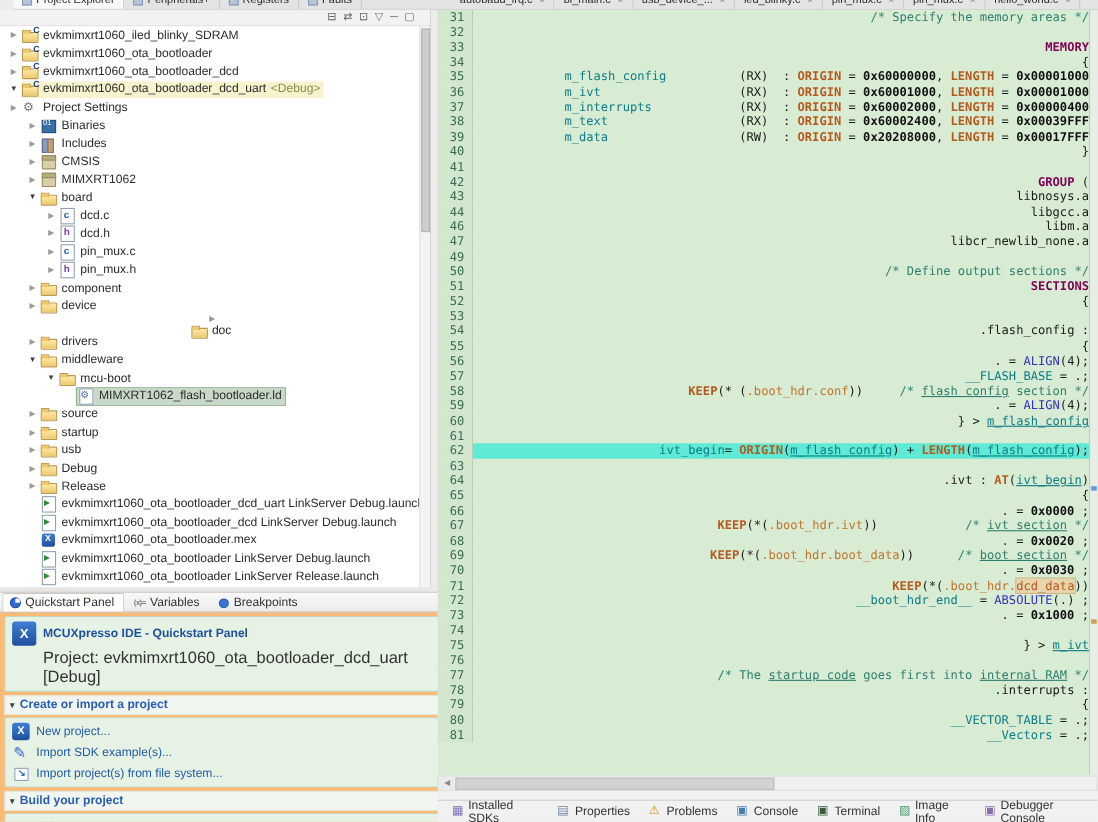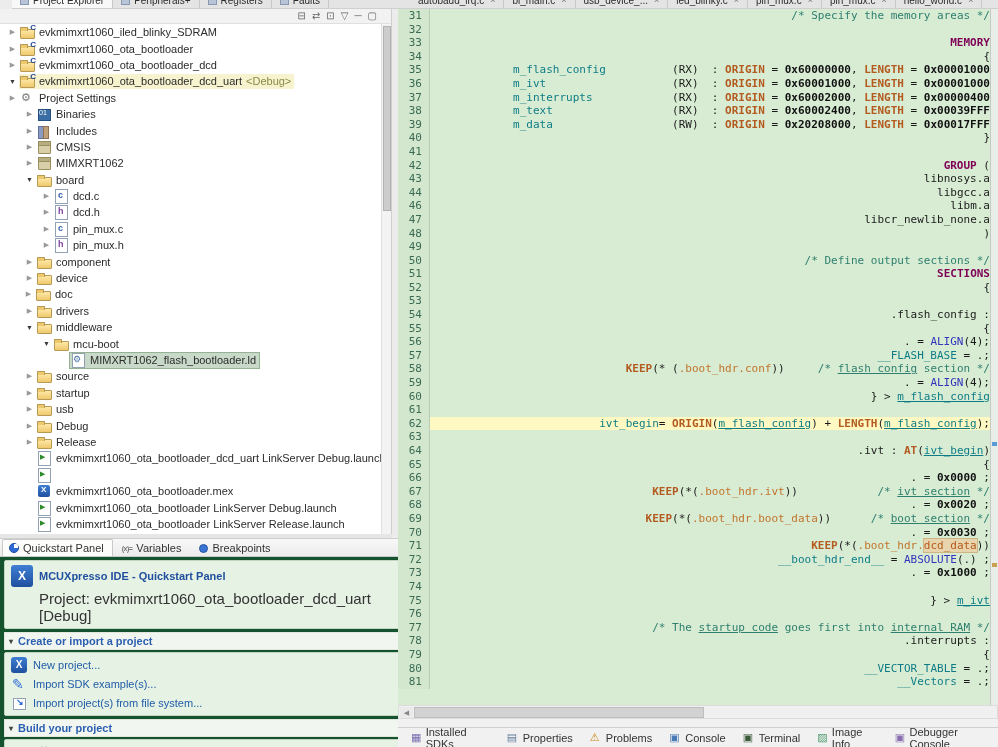--- a/index.html
+++ b/index.html
@@ -68,21 +68,21 @@
   .ic-mex::after { content:"X"; position:absolute; left:5px; top:1px; font-size:8px; font-weight:bold; color:#fff; }
 
   #tree-scrollbar { position:absolute; right:0; top:15px; width:10px; bottom:0; background:#f3f3f3; border-left:1px solid #e0e0e0; }
   #tree-thumb { position:absolute; left:1px; top:2px; width:8px; height:185px; background:#cdcdcd; border:1px solid #b2b2b2; }
 
   
   #h-splitter { position:absolute; left:0; top:534px; width:392px; height:4px; background:#e6e6e6; }
   #v-splitter { position:absolute; left:392px; top:9px; width:6px; height:738px; background:#ececec; }
 
   
-  #quickstart { position:absolute; left:0; top:538px; width:440px; height:209px; background:#14532d;
+  #quickstart { position:absolute; left:0; top:538px; width:440px; height:209px; background:#fdba74;
                 border-top:1px solid #cfcfcf; border-right:1px solid #cfcfcf; }
   #qs-tabs { height:18px; display:flex; align-items:flex-end; background:linear-gradient(#f8f8f8,#ececec);
              border-bottom:1px solid #c9c9c9; padding-left:2px; gap:2px; }
   .qs-tab { display:flex; align-items:center; gap:4px; padding:2px 8px 2px 6px; font-size:11px; color:#333;
             border:1px solid transparent; border-bottom:none; }
   .qs-tab.active { background:#fdfdfb; border-color:#c9c9c9; border-radius:2px 2px 0 0; }
   .qti-quickstart { width:10px; height:10px; border-radius:50%; background:#2e6bd6; border:1px solid #1d4ba0; position:relative; }
   .qti-quickstart::after { content:""; position:absolute; right:0; top:0; width:4px; height:4px; background:#fff; border-radius:0 50% 0 0; }
   .qti-variables { font-size:7px; font-weight:bold; color:#777; letter-spacing:-0.5px; }
   .qti-variables::before { content:"(x)="; }
@@ -116,21 +116,21 @@
 
   
   #right-panel { position:absolute; left:398px; top:9px; width:600px; height:738px; background:#f1f1f1; }
   #editor { position:absolute; left:0; top:0; width:600px; height:696px; background:#d8ecd4; overflow:hidden; }
   #editor-code { position:absolute; left:0; top:0; right:8px; bottom:0;
                  font-family:"DejaVu Sans Mono", monospace; font-size:11px; }
   .ln { display:flex; height:13.6px; line-height:13.6px; white-space:pre; }
   .num { width:32px; flex:none; text-align:right; padding-right:7px; background:#d3e7cf;
          border-right:1px solid #b9cdb5; color:#3a6b52; }
   .lt { flex:1; padding-left:5px;text-align:right; }
-  .lt.cur { background:#fef9c3; }
+  .lt.cur { background:#5eead4; }
   .tk-p { color:#1a1a1a; }
   .tk-k { color:#7f0055; font-weight:bold; }
   .tk-n { color:#0e7c86; }
   .tk-u { color:#0e7c86; text-decoration:underline; }
   .tk-a { color:#b35a1f; font-weight:bold; }
   .tk-f { color:#3333bb; }
   .tk-v { color:#111; font-weight:bold; }
   .tk-c { color:#2e7f6e; }
   .tk-cu { color:#2e7f6e; text-decoration:underline; }
   .tk-s { color:#c2742a; }
@@ -346,21 +346,21 @@
       </div>
       <div class="tree-row" style="padding-left: 23px;">
         <span class="arrow collapsed">▶</span>
         <span class="row-inner">
           <span class="ticon ic-folder-src">
             <span class="dec"></span>
           </span>
           <span class="tlabel">device</span>
         </span>
       </div>
-      <div class="tree-row" style="padding-left: 22px;">
+      <div class="tree-row" style="padding-left: 5px; flex-direction: column;">
         <span class="arrow collapsed">▶</span>
         <span class="row-inner">
           <span class="ticon ic-folder"></span>
           <span class="tlabel">doc</span>
         </span>
       </div>
       <div class="tree-row" style="padding-left: 23px;">
         <span class="arrow collapsed">▶</span>
         <span class="row-inner">
           <span class="ticon ic-folder-src">
@@ -439,20 +439,21 @@
         <span class="arrow "></span>
         <span class="row-inner">
           <span class="ticon ic-launch"></span>
           <span class="tlabel">evkmimxrt1060_ota_bootloader_dcd_uart LinkServer Debug.launch</span>
         </span>
       </div>
       <div class="tree-row" style="padding-left: 23px;">
         <span class="arrow "></span>
         <span class="row-inner">
           <span class="ticon ic-launch"></span>
+          <span class="tlabel">evkmimxrt1060_ota_bootloader_dcd LinkServer Debug.launch</span>
         </span>
       </div>
       <div class="tree-row" style="padding-left: 23px;">
         <span class="arrow "></span>
         <span class="row-inner">
           <span class="ticon ic-mex"></span>
           <span class="tlabel">evkmimxrt1060_ota_bootloader.mex</span>
         </span>
       </div>
       <div class="tree-row" style="padding-left: 23px;">
@@ -560,21 +561,20 @@
         <div class="ln"><span class="num">37</span><span class="lt"><span class="tk-p">  </span><span class="tk-n">m_interrupts</span><span class="tk-p">            (RX)  : </span><span class="tk-a">ORIGIN</span><span class="tk-p"> = </span><span class="tk-v">0x60002000</span><span class="tk-p">, </span><span class="tk-a">LENGTH</span><span class="tk-p"> = </span><span class="tk-v">0x00000400</span></span></div>
         <div class="ln"><span class="num">38</span><span class="lt"><span class="tk-p">  </span><span class="tk-n">m_text</span><span class="tk-p">                  (RX)  : </span><span class="tk-a">ORIGIN</span><span class="tk-p"> = </span><span class="tk-v">0x60002400</span><span class="tk-p">, </span><span class="tk-a">LENGTH</span><span class="tk-p"> = </span><span class="tk-v">0x00039FFF</span></span></div>
         <div class="ln"><span class="num">39</span><span class="lt"><span class="tk-p">  </span><span class="tk-n">m_data</span><span class="tk-p">                  (RW)  : </span><span class="tk-a">ORIGIN</span><span class="tk-p"> = </span><span class="tk-v">0x20208000</span><span class="tk-p">, </span><span class="tk-a">LENGTH</span><span class="tk-p"> = </span><span class="tk-v">0x00017FFF</span></span></div>
         <div class="ln"><span class="num">40</span><span class="lt"><span class="tk-p">}</span></span></div>
         <div class="ln"><span class="num">41</span><span class="lt"></span></div>
         <div class="ln"><span class="num">42</span><span class="lt"><span class="tk-k">GROUP</span><span class="tk-p"> (</span></span></div>
         <div class="ln"><span class="num">43</span><span class="lt"><span class="tk-p">  libnosys.a</span></span></div>
         <div class="ln"><span class="num">44</span><span class="lt"><span class="tk-p">  libgcc.a</span></span></div>
         <div class="ln"><span class="num">46</span><span class="lt"><span class="tk-p">  libm.a</span></span></div>
         <div class="ln"><span class="num">47</span><span class="lt"><span class="tk-p">  libcr_newlib_none.a</span></span></div>
-        <div class="ln"><span class="num">48</span><span class="lt"><span class="tk-p">)</span></span></div>
         <div class="ln"><span class="num">49</span><span class="lt"></span></div>
         <div class="ln"><span class="num">50</span><span class="lt"><span class="tk-c">/* Define output sections */</span></span></div>
         <div class="ln"><span class="num">51</span><span class="lt"><span class="tk-k">SECTIONS</span></span></div>
         <div class="ln"><span class="num">52</span><span class="lt"><span class="tk-p">{</span></span></div>
         <div class="ln"><span class="num">53</span><span class="lt"></span></div>
         <div class="ln"><span class="num">54</span><span class="lt"><span class="tk-p">  .flash_config :</span></span></div>
         <div class="ln"><span class="num">55</span><span class="lt"><span class="tk-p">  {</span></span></div>
         <div class="ln"><span class="num">56</span><span class="lt"><span class="tk-p">    . = </span><span class="tk-f">ALIGN</span><span class="tk-p">(4);</span></span></div>
         <div class="ln"><span class="num">57</span><span class="lt"><span class="tk-p">    </span><span class="tk-n">__FLASH_BASE</span><span class="tk-p"> = .;</span></span></div>
         <div class="ln"><span class="num">58</span><span class="lt"><span class="tk-p">    </span><span class="tk-a">KEEP</span><span class="tk-p">(* (</span><span class="tk-s">.boot_hdr.conf</span><span class="tk-p">))     </span><span class="tk-c">/* </span><span class="tk-cu">flash config</span><span class="tk-c"> section */</span></span></div>

